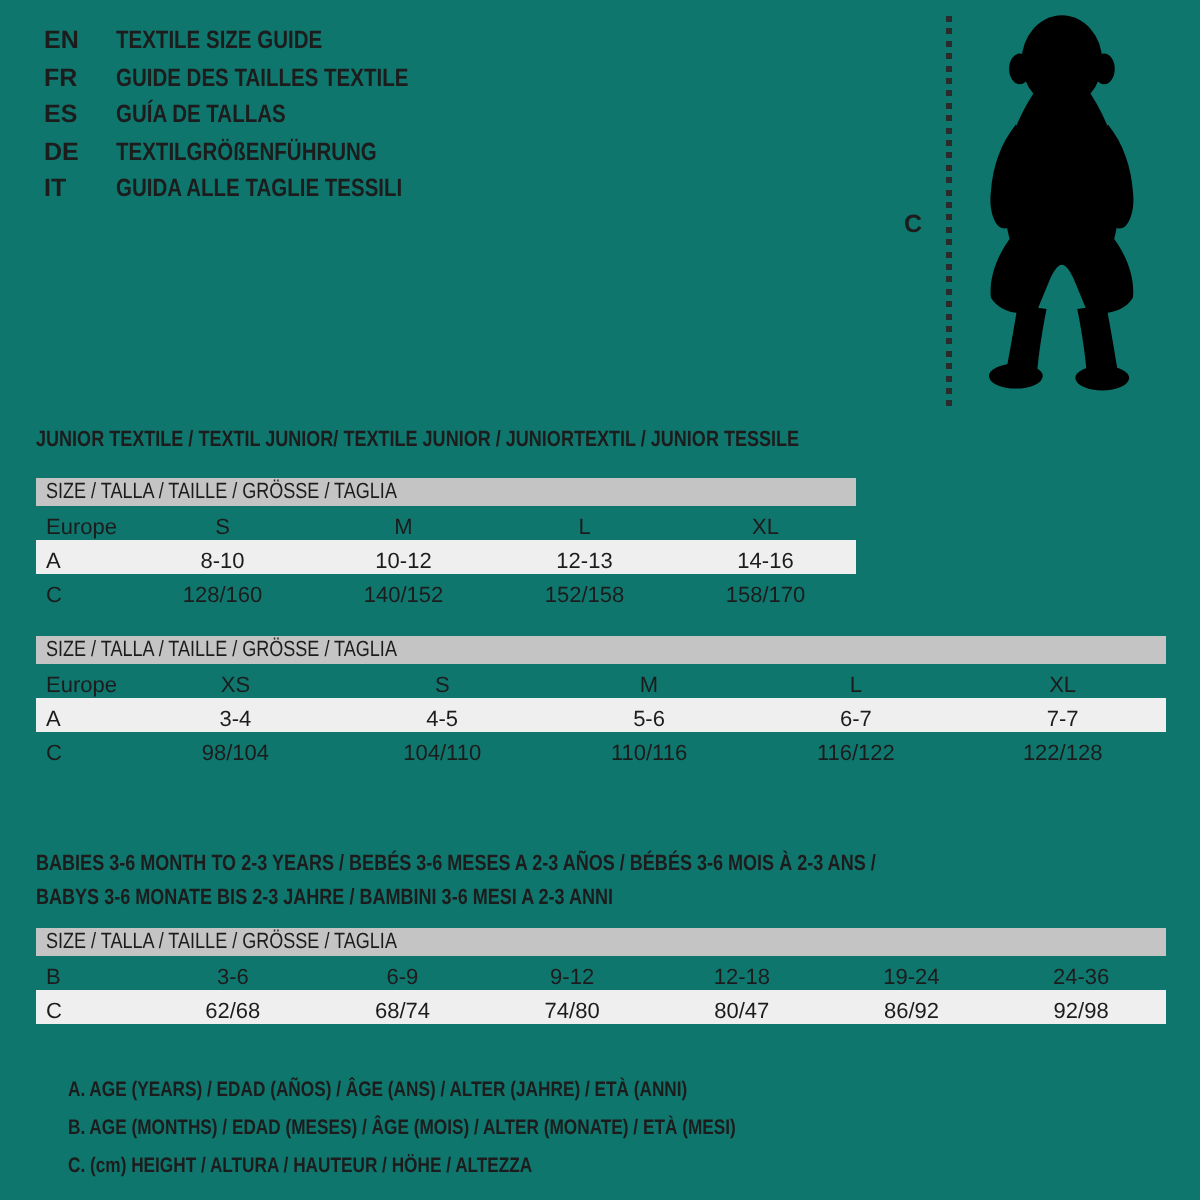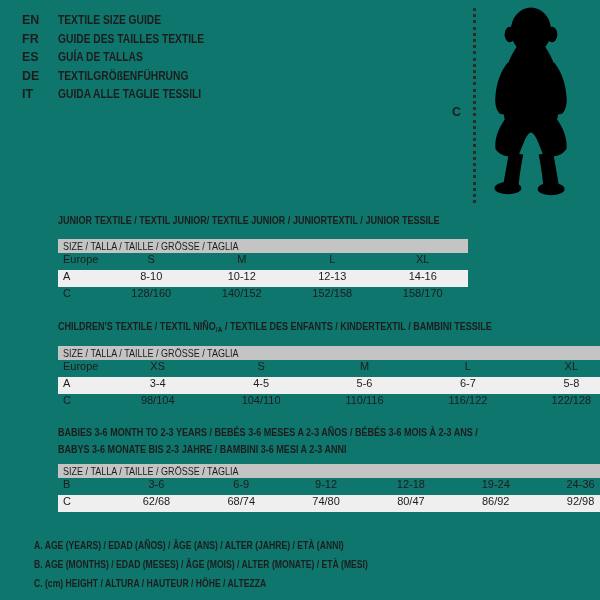--- a/index.html
+++ b/index.html
@@ -17,32 +17,32 @@
 
   
   .dash-line{
     position:absolute;left:473px;top:8px;width:3px;height:198px;
     background:repeating-linear-gradient(180deg,var(--dash,#2b2b2b) 0 3px,transparent 3px 6.2px);
   }
   .c-label{position:absolute;left:452px;top:105px;font-weight:700;font-size:12.5px;}
   .baby{position:absolute;left:482px;top:4px;}
 
   
-  .tbl{position:absolute;left:18px;margin-left:40px;}
+  .tbl{position:absolute;left:18px;}
   .t1{top:212px;width:410px;}
   .t2{top:318px;width:565px;}
   .t3{top:424px;width:565px;}
   .tbl-title{font-weight:700;font-size:11px;line-height:16px;}
   .t1 .tbl-title{height:27px;}
   .t2 .tbl-title{height:28px;}
   .t3 .tbl-title{height:40px;line-height:17px;}
   .tbl-title sub{font-size:8px;vertical-align:-2px;}
   .bar{background:var(--bar,#c4c4c4);height:14px;display:flex;align-items:center;
        padding-left:5px;font-size:11px;}
-  .row{display:flex;height:17px;align-items:flex-start;font-size:11px;}
+  .row{display:flex;height:17px;align-items:flex-end;font-size:11px;}
   .row.stripe{background:var(--stripe,#efefef);}
   .lbl{flex:0 0 48px;padding-left:5px;box-sizing:border-box;}
   .t3 .lbl{flex:0 0 56px;}
   .val{flex:1;text-align:center;}
 
   
   .footnotes{position:absolute;left:34px;top:536px;text-decoration:underline;}
   .footnote{font-weight:700;font-size:10.5px;line-height:19px;}
 </style>
 </head>
@@ -115,41 +115,38 @@
     <div class="row">
       <span class="lbl">C</span>
       <span class="val">128/160</span>
       <span class="val">140/152</span>
       <span class="val">152/158</span>
       <span class="val">158/170</span>
     </div>
   </section>
 
   <section class="tbl t2">
-    <div class="tbl-title">
-      <span class="cond"><span>CHILDREN'S TEXTILE / TEXTIL NIÑO</span><sub>/A</sub><span> / TEXTILE DES ENFANTS / KINDERTEXTIL / BAMBINI TESSILE</span></span>
-    </div>
     <div class="bar">
       <span class="cond">SIZE / TALLA / TAILLE / GRÖSSE / TAGLIA</span>
     </div>
     <div class="row">
       <span class="lbl">Europe</span>
       <span class="val">XS</span>
       <span class="val">S</span>
       <span class="val">M</span>
       <span class="val">L</span>
       <span class="val">XL</span>
     </div>
     <div class="row stripe">
       <span class="lbl">A</span>
       <span class="val">3-4</span>
       <span class="val">4-5</span>
       <span class="val">5-6</span>
       <span class="val">6-7</span>
-      <span class="val">5-8</span>
+      <span class="val">7-7</span>
     </div>
     <div class="row">
       <span class="lbl">C</span>
       <span class="val">98/104</span>
       <span class="val">104/110</span>
       <span class="val">110/116</span>
       <span class="val">116/122</span>
       <span class="val">122/128</span>
     </div>
   </section>

